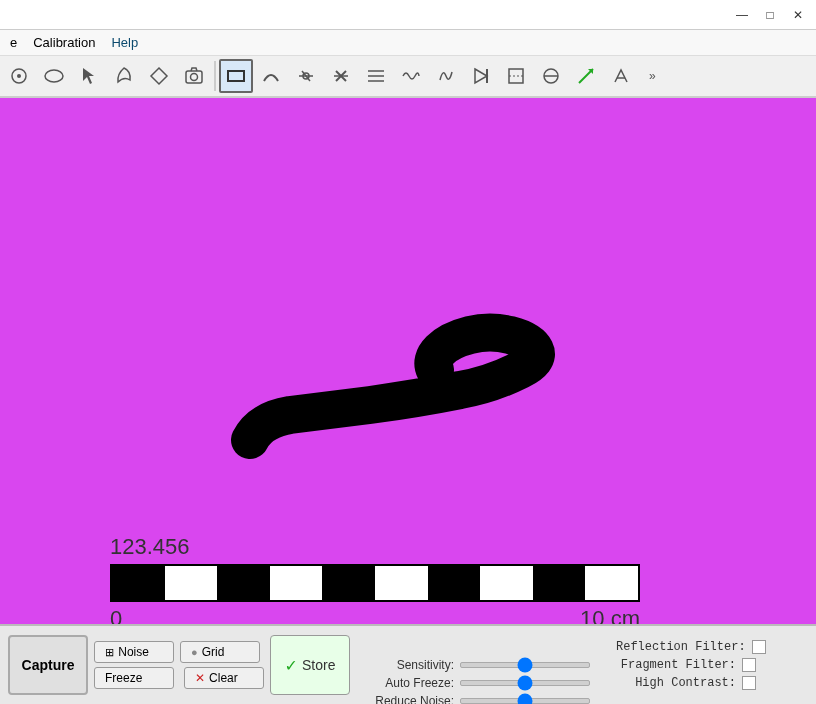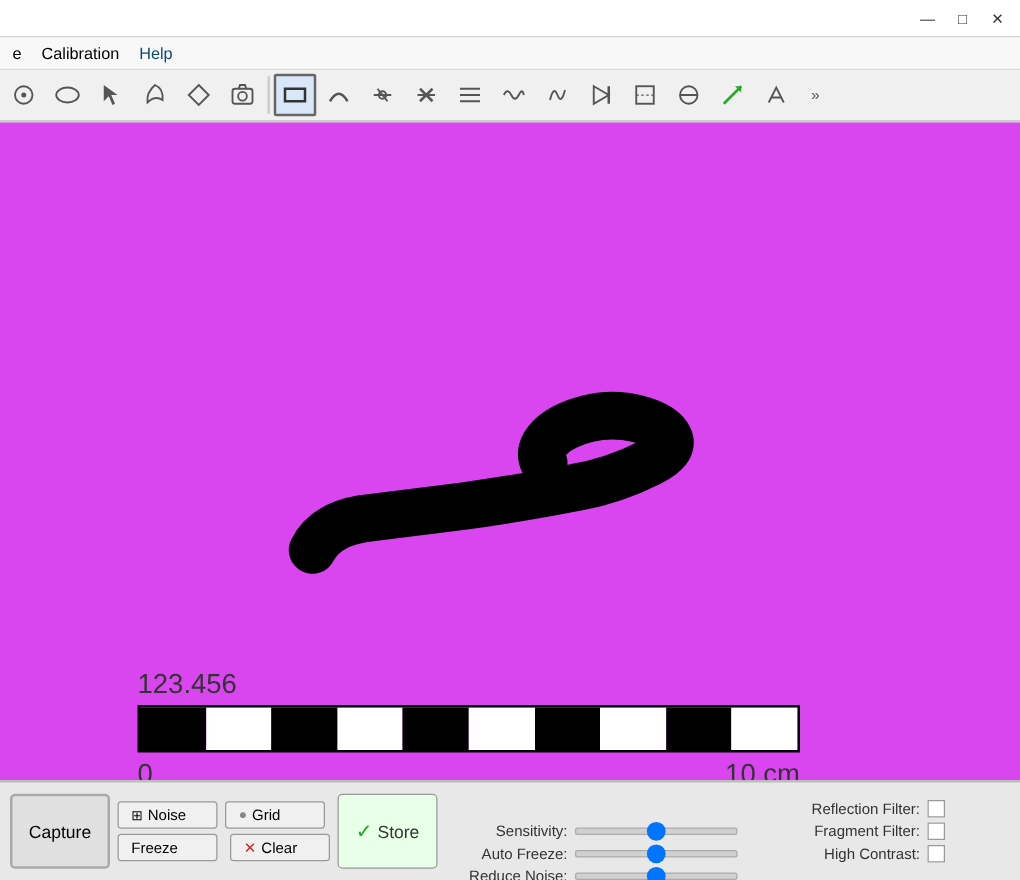--- a/index.html
+++ b/index.html
@@ -97,21 +97,21 @@
       display: flex; align-items: center;
       padding: 4px 8px;
       gap: 6px;
     }
 
     .capture-btn {
       width: 80px; height: 60px;
       background: #e0e0e0;
       border: 2px solid #aaa;
       border-radius: 4px;
-      font-size: 14px; font-weight: 400;
+      font-size: 14px; font-weight: 700;
       cursor: pointer;
       display: flex; align-items: center; justify-content: center;
     }
 
     .btn-group {
       display: flex; flex-direction: column; gap: 4px;
     }
 
     .small-btn {
       padding: 3px 10px;
@@ -155,21 +155,21 @@
     }
 
     .filters-area {
       display: flex; flex-direction: column; gap: 4px;
       margin-left: 20px;
     }
     .filter-row {
       display: flex; align-items: center; gap: 6px;
     }
     .filter-label {
-      font-size: 12px; color: #333; min-width: 120px; text-align: right;
+      font-size: 12px; color: #333; min-width: 120px; text-align: right; font-family: Liberation Mono, monospace;
     }
     .filter-checkbox {
       width: 14px; height: 14px; border: 1px solid #999; background: #fff;
       display: flex; align-items: center; justify-content: center;
     }
 
     
     .drawing-svg {
       position: absolute;
       top: 0; left: 0;

